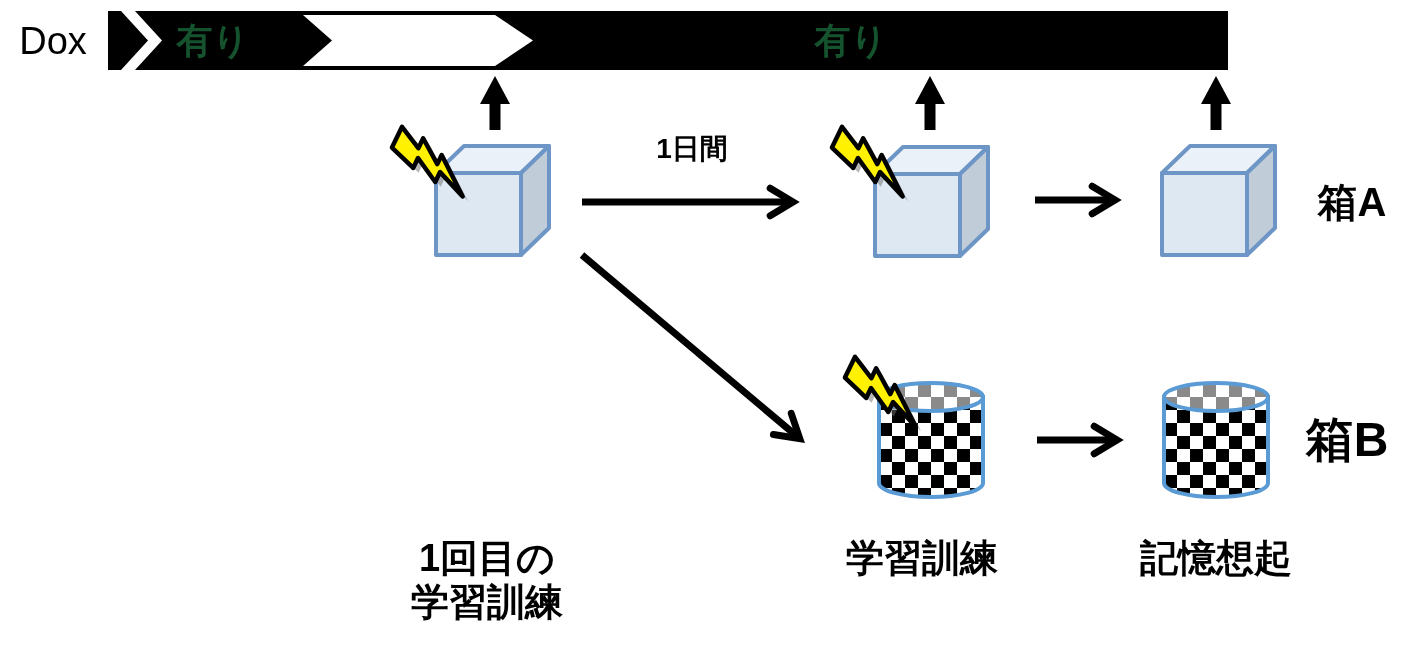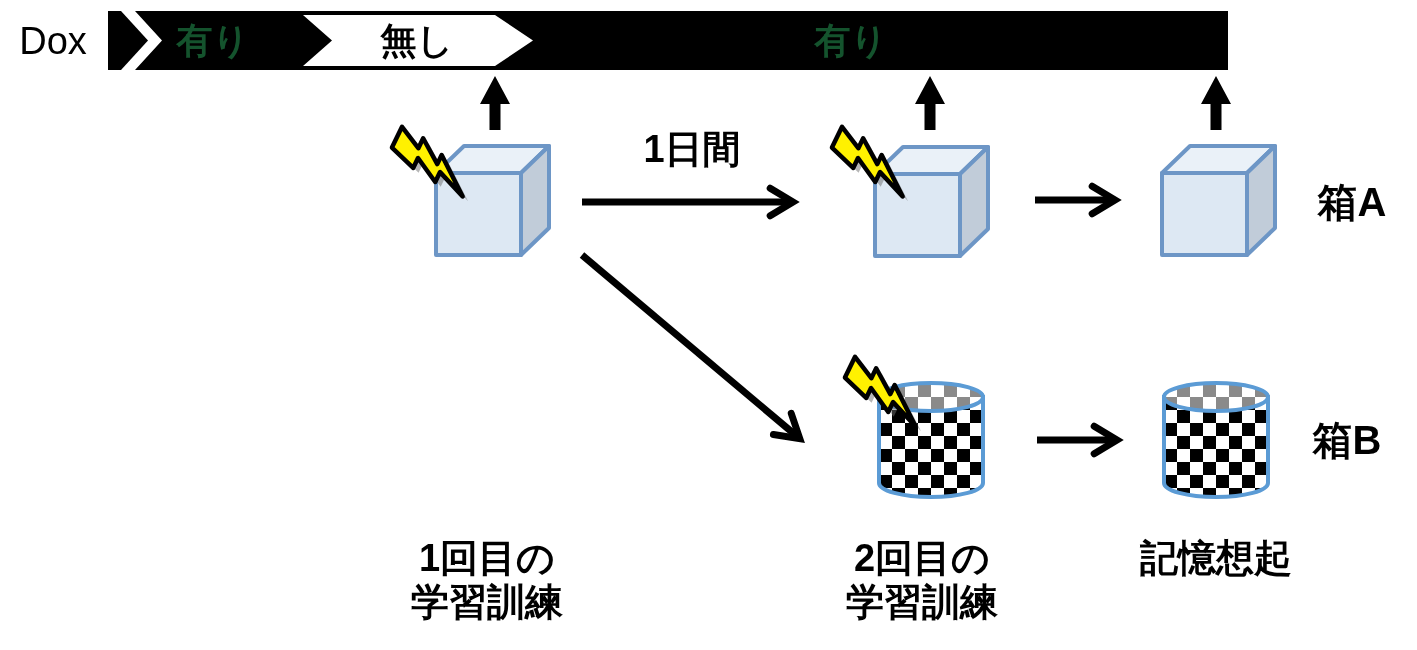--- a/index.html
+++ b/index.html
@@ -16,23 +16,23 @@
     display:flex;align-items:center;justify-content:center;
     white-space:nowrap;color:#000;
     font-weight:600;
   }
   .lbl.latin{font-weight:400;}
   .lbl.on-black{color:#14532d;}
   #dox-label   {left:4px;   top:20px; width:98px;  height:42px; font-size:38px;}
   #seg1-label  {left:153px; top:19px; width:120px; height:44px; font-size:36px;}
   #seg2-label  {left:357px; top:19px; width:120px; height:44px; font-size:36px;}
   #seg3-label  {left:791px; top:19px; width:120px; height:44px; font-size:36px;}
-  #interval-label{left:592px;top:127px;width:200px;height:44px; font-size:38px;}
+  #interval-label{left:592px;top:127px;width:200px;height:44px; font-size:28px;}
   #box-a-label {left:1282px;top:180px;width:140px; height:44px; font-size:40px;}
-  #box-b-label {left:1277px;top:418px;width:140px; height:44px; font-size:40px;}
+  #box-b-label {left:1277px;top:418px;width:140px; height:44px; font-size:48px;}
   .stage{
     position:absolute;top:536px;width:280px;height:90px;
     font-size:38px;line-height:44px;text-align:center;color:#000;font-weight:700;
   }
   #stage-1{left:347px;}
   #stage-2{left:782px;}
   #stage-3{left:1076px;}
 </style>
 </head>
 <body>
@@ -101,33 +101,31 @@
     <use href="#cylG" transform="translate(1216,397)"></use>
 
     <use href="#boltG" transform="translate(381,170) rotate(-64)"></use>
     <use href="#boltG" transform="translate(821,170) rotate(-64)"></use>
     <use href="#boltG" transform="translate(834,400) rotate(-64)"></use>
   </svg>
 
   <div class="lbl latin" id="dox-label">Dox</div>
 
   <div class="lbl on-black" id="seg1-label">有り</div>
-  <div class="lbl" id="seg2-label">無し</div>
   <div class="lbl on-black" id="seg3-label">有り</div>
 
   <div class="lbl" id="interval-label">1日間</div>
 
   <div class="lbl" id="box-a-label">箱A</div>
   <div class="lbl" id="box-b-label">箱B</div>
 
   <div class="stage" id="stage-1">
     <div>1回目の</div>
     <div>学習訓練</div>
   </div>
   <div class="stage" id="stage-2">
-    <div>2回目の</div>
     <div>学習訓練</div>
   </div>
   <div class="stage" id="stage-3">
     <div>記憶想起</div>
   </div>
 
 </div>
 
 </body></html>

